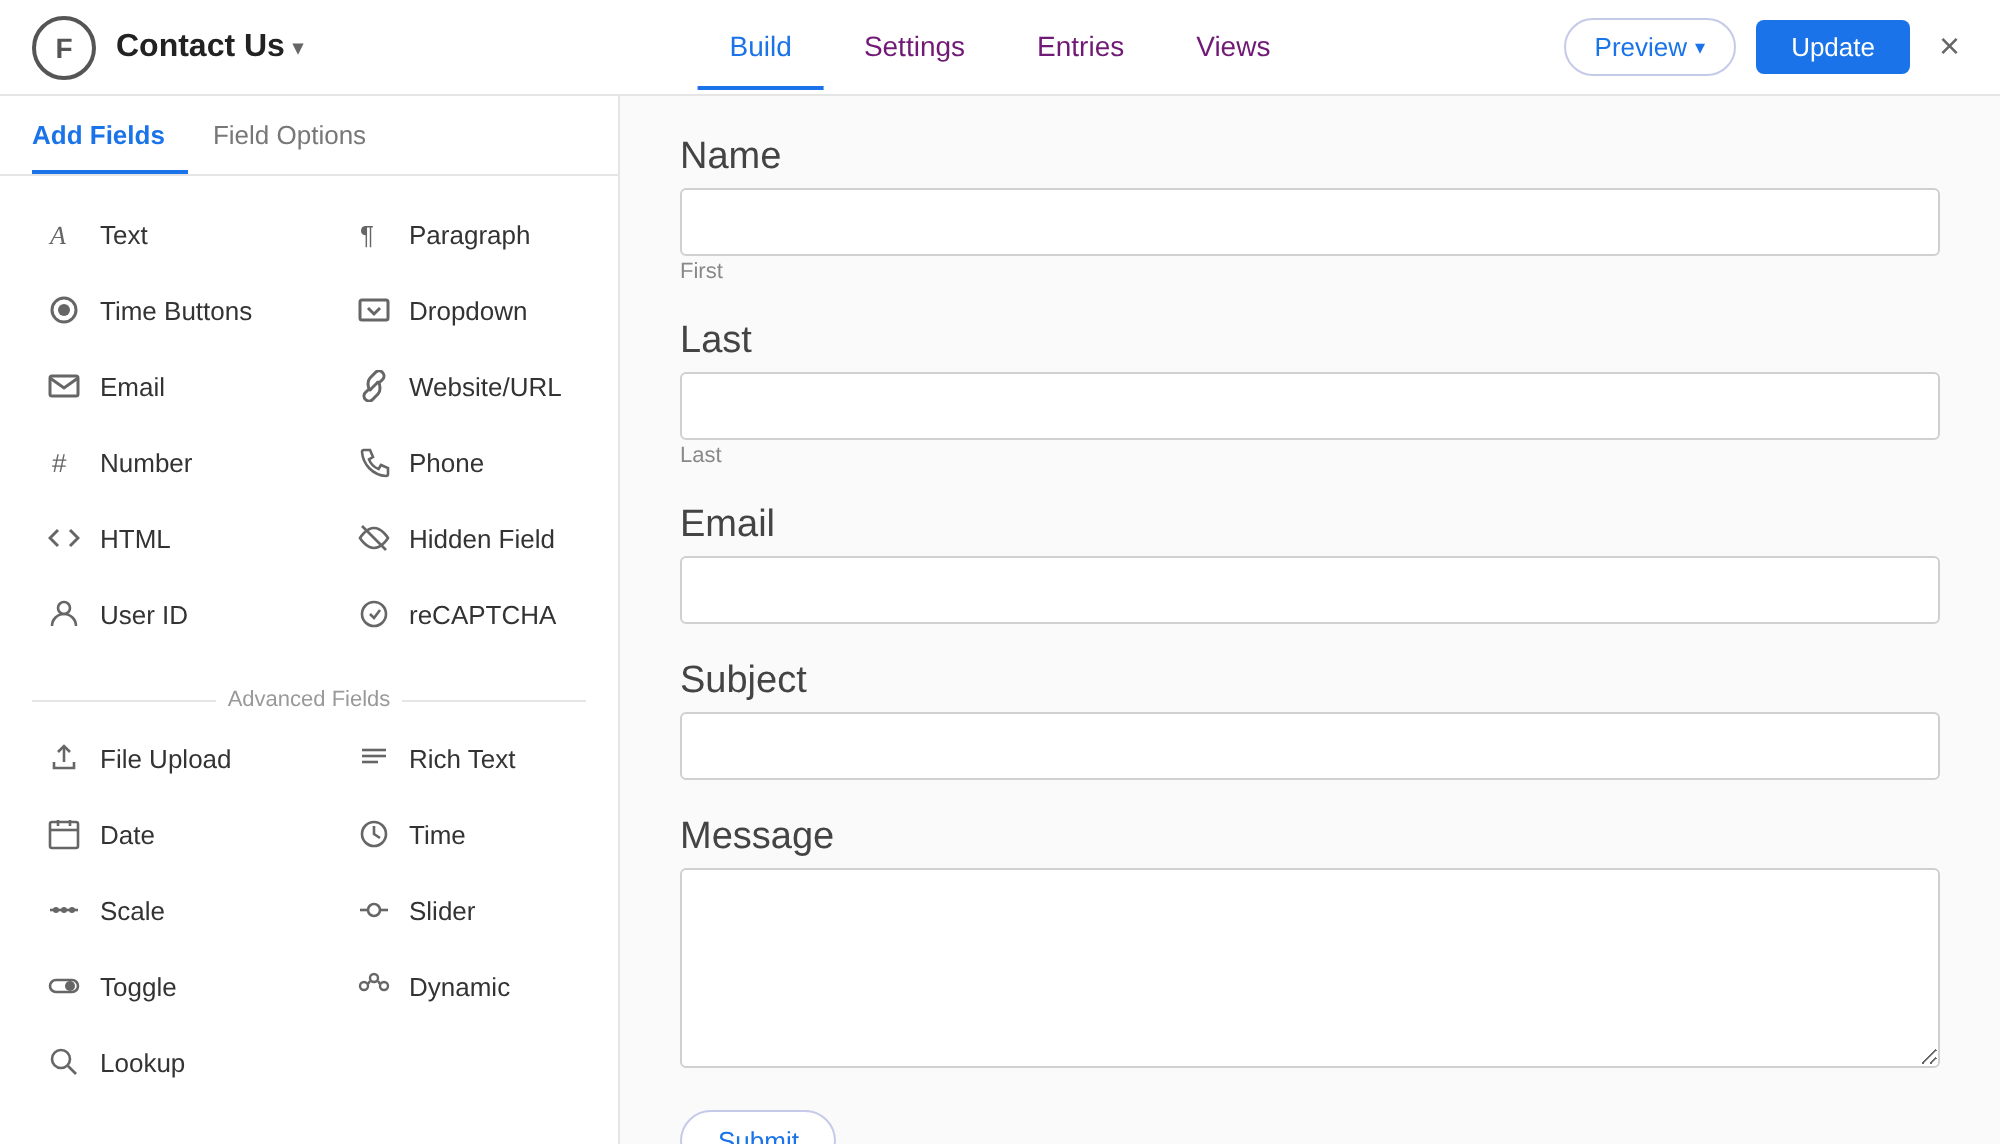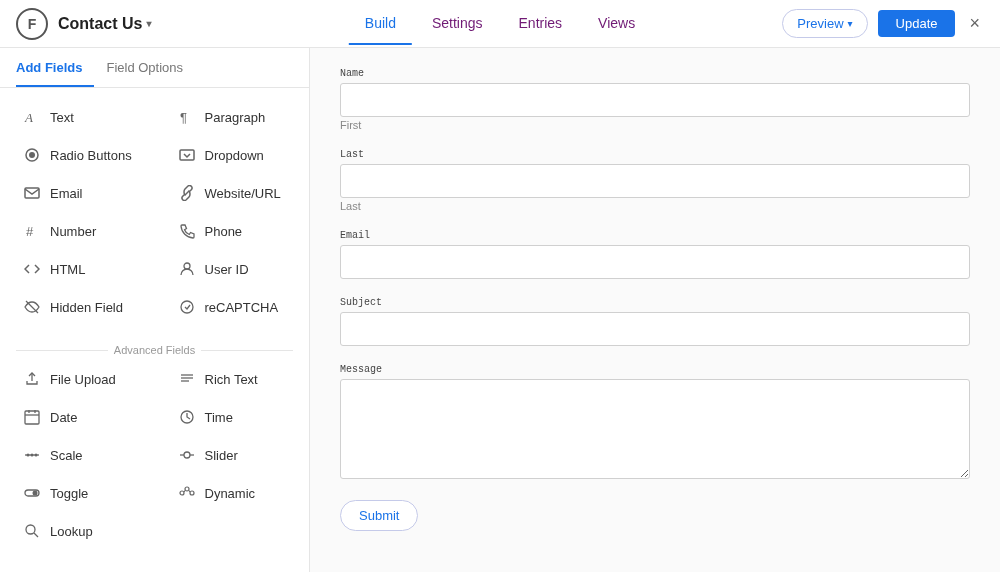--- a/index.html
+++ b/index.html
@@ -189,25 +189,24 @@
     .content {
       flex: 1;
       overflow-y: auto;
       padding: 20px 30px;
       background: #fafafa;
     }
     .form-group {
       margin-bottom: 18px;
     }
     .form-label {
-      font-size: 10px;
+      font-size: 19px;
       color: #444;
       margin-bottom: 4px;
       display: block;
-      font-family: Liberation Mono, monospace;
     }
     .form-sublabel {
       font-size: 11px;
       color: #888;
       margin-top: 2px;
     }
     .form-input {
       width: 100%;
       height: 34px;
       border: 1px solid #d0d0d0;
@@ -313,21 +312,21 @@
         </div>
 
 
         <div class="field-item">
           <div class="field-icon">
             <svg viewBox="0 0 16 16">
                 <circle cx="8" cy="8" r="6" stroke="#666" stroke-width="1.5"></circle>
                 <circle cx="8" cy="8" r="3" fill="#666" stroke="none"></circle>
               </svg>
           </div>
-          <span class="field-label">Radio Buttons</span>
+          <span class="field-label">Time Buttons</span>
         </div>
 
         <div class="field-item">
           <div class="field-icon">
             <svg viewBox="0 0 16 16">
                 <rect x="1" y="3" width="14" height="10" rx="1" stroke="#666" stroke-width="1.5"></rect>
                 <polyline points="5,7 8,10 11,7" stroke="#666" stroke-width="1.5"></polyline>
               </svg>
           </div>
           <span class="field-label">Dropdown</span>
@@ -378,35 +377,35 @@
                 <polyline points="5,4 1,8 5,12" stroke="#666" stroke-width="1.5" fill="none"></polyline>
                 <polyline points="11,4 15,8 11,12" stroke="#666" stroke-width="1.5" fill="none"></polyline>
               </svg>
           </div>
           <span class="field-label">HTML</span>
         </div>
 
         <div class="field-item">
           <div class="field-icon">
             <svg viewBox="0 0 16 16">
+                <path d="M1 8s3-5 7-5 7 5 7 5-3 5-7 5-7-5-7-5z" stroke="#666" stroke-width="1.3"></path>
+                <line x1="2" y1="2" x2="14" y2="14" stroke="#666" stroke-width="1.3"></line>
+              </svg>
+          </div>
+          <span class="field-label">Hidden Field</span>
+        </div>
+
+        <div class="field-item">
+          <div class="field-icon">
+            <svg viewBox="0 0 16 16">
                 <circle cx="8" cy="5" r="3" stroke="#666" stroke-width="1.3"></circle>
                 <path d="M2 14c0-3.3 2.7-6 6-6s6 2.7 6 6" stroke="#666" stroke-width="1.3"></path>
               </svg>
           </div>
           <span class="field-label">User ID</span>
-        </div>
-
-        <div class="field-item">
-          <div class="field-icon">
-            <svg viewBox="0 0 16 16">
-                <path d="M1 8s3-5 7-5 7 5 7 5-3 5-7 5-7-5-7-5z" stroke="#666" stroke-width="1.3"></path>
-                <line x1="2" y1="2" x2="14" y2="14" stroke="#666" stroke-width="1.3"></line>
-              </svg>
-          </div>
-          <span class="field-label">Hidden Field</span>
         </div>
 
         <div class="field-item">
           <div class="field-icon">
             <svg viewBox="0 0 16 16">
                 <path d="M8 2a6 6 0 100 12A6 6 0 008 2z" stroke="#666" stroke-width="1.3"></path>
                 <polyline points="6,8 8,10 11,6" stroke="#666" stroke-width="1.3"></polyline>
               </svg>
           </div>
           <span class="field-label">reCAPTCHA</span>

